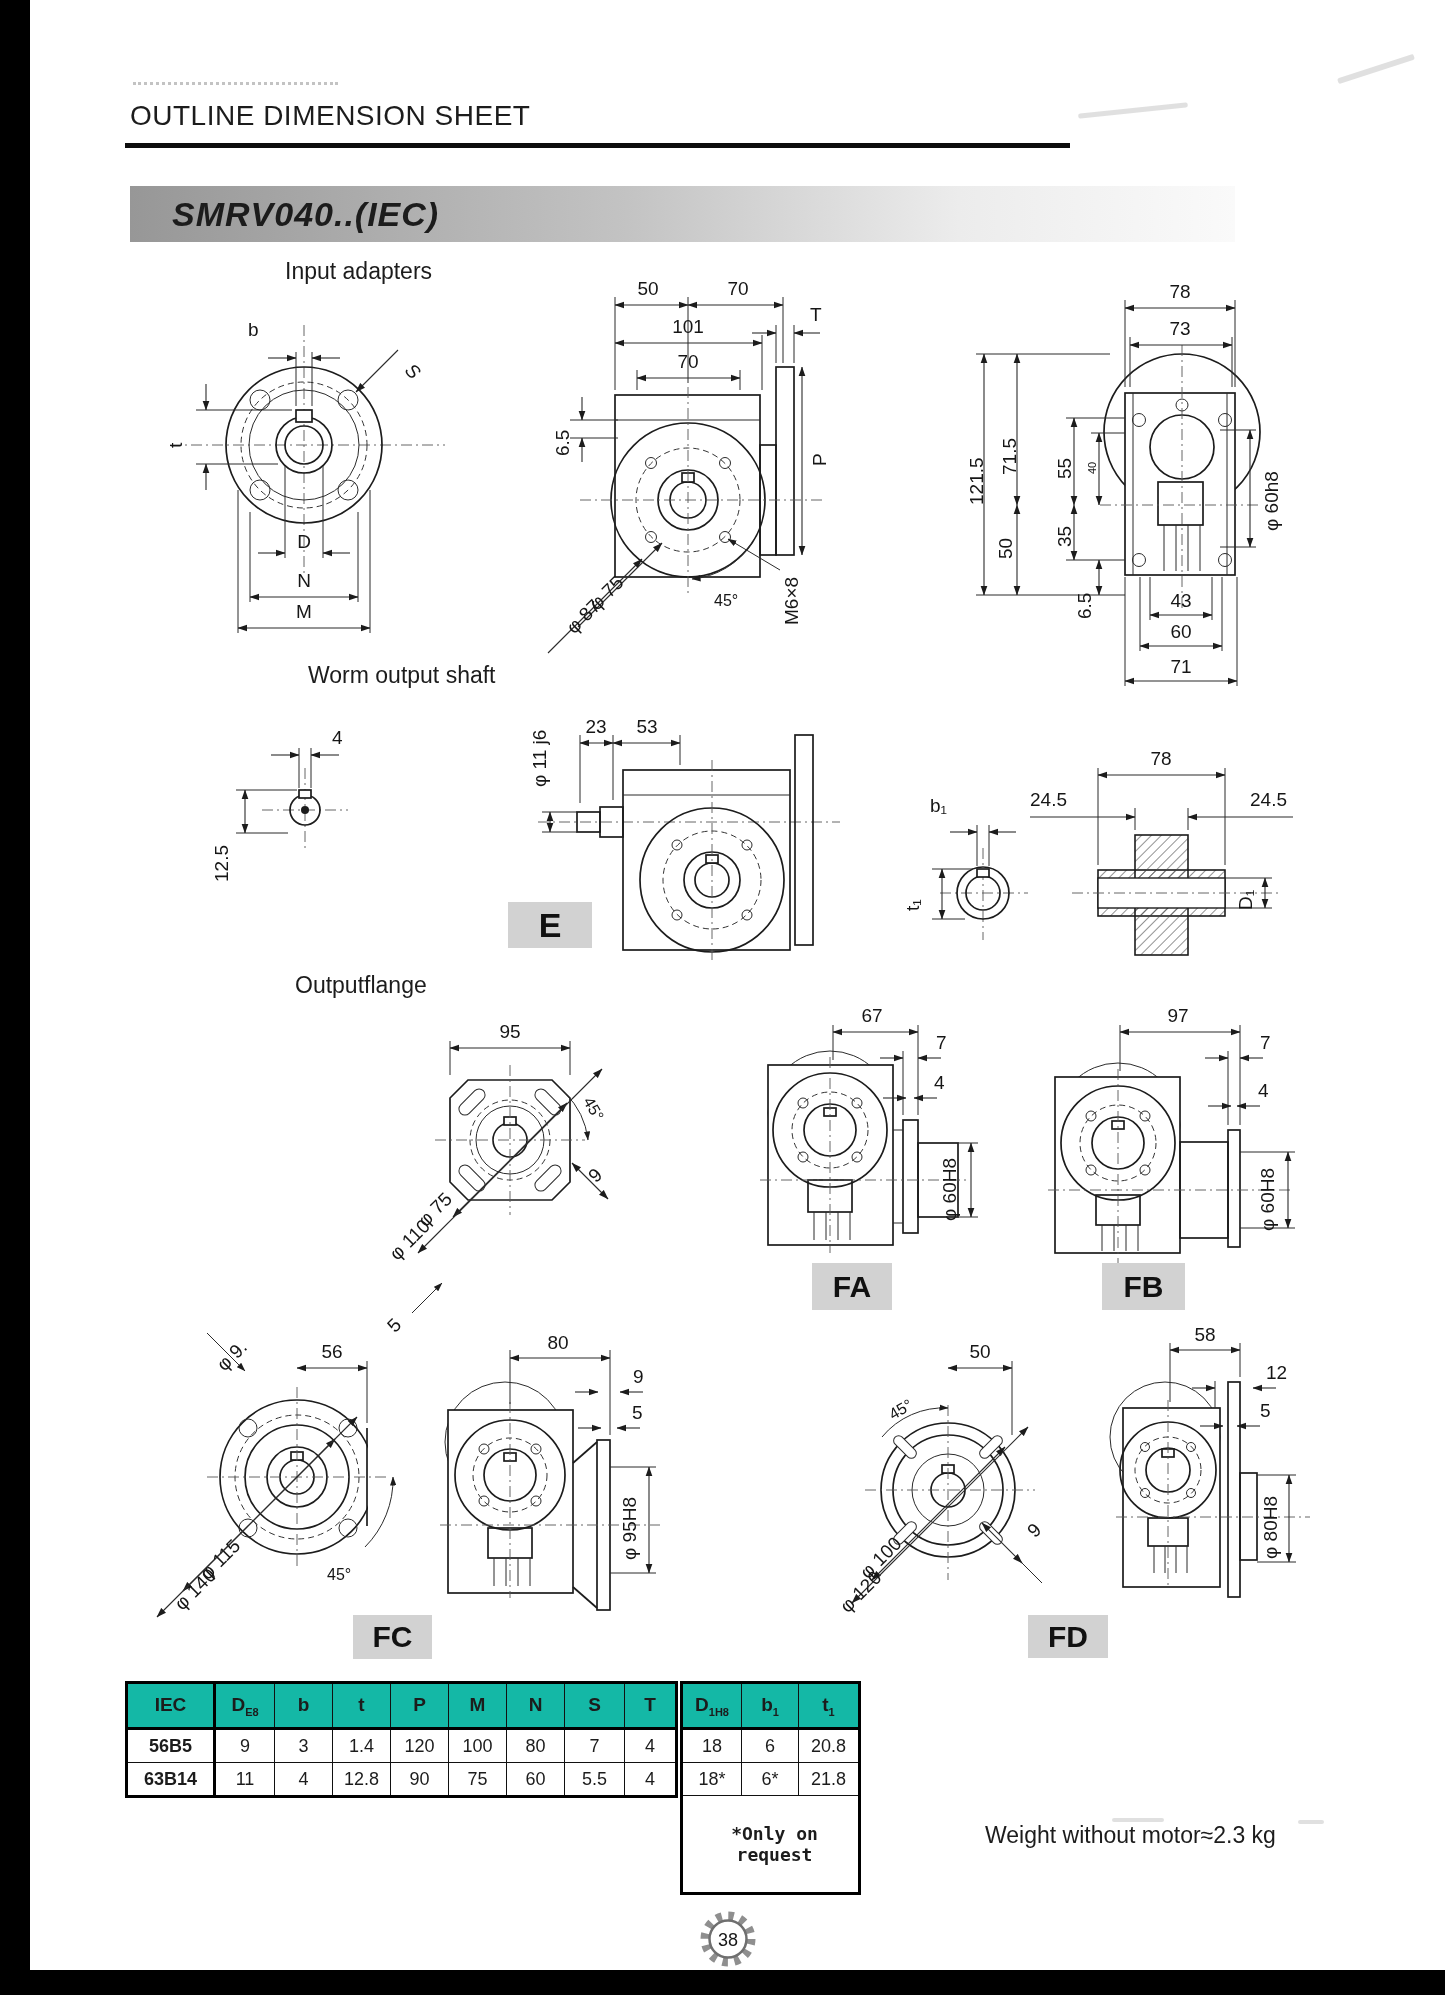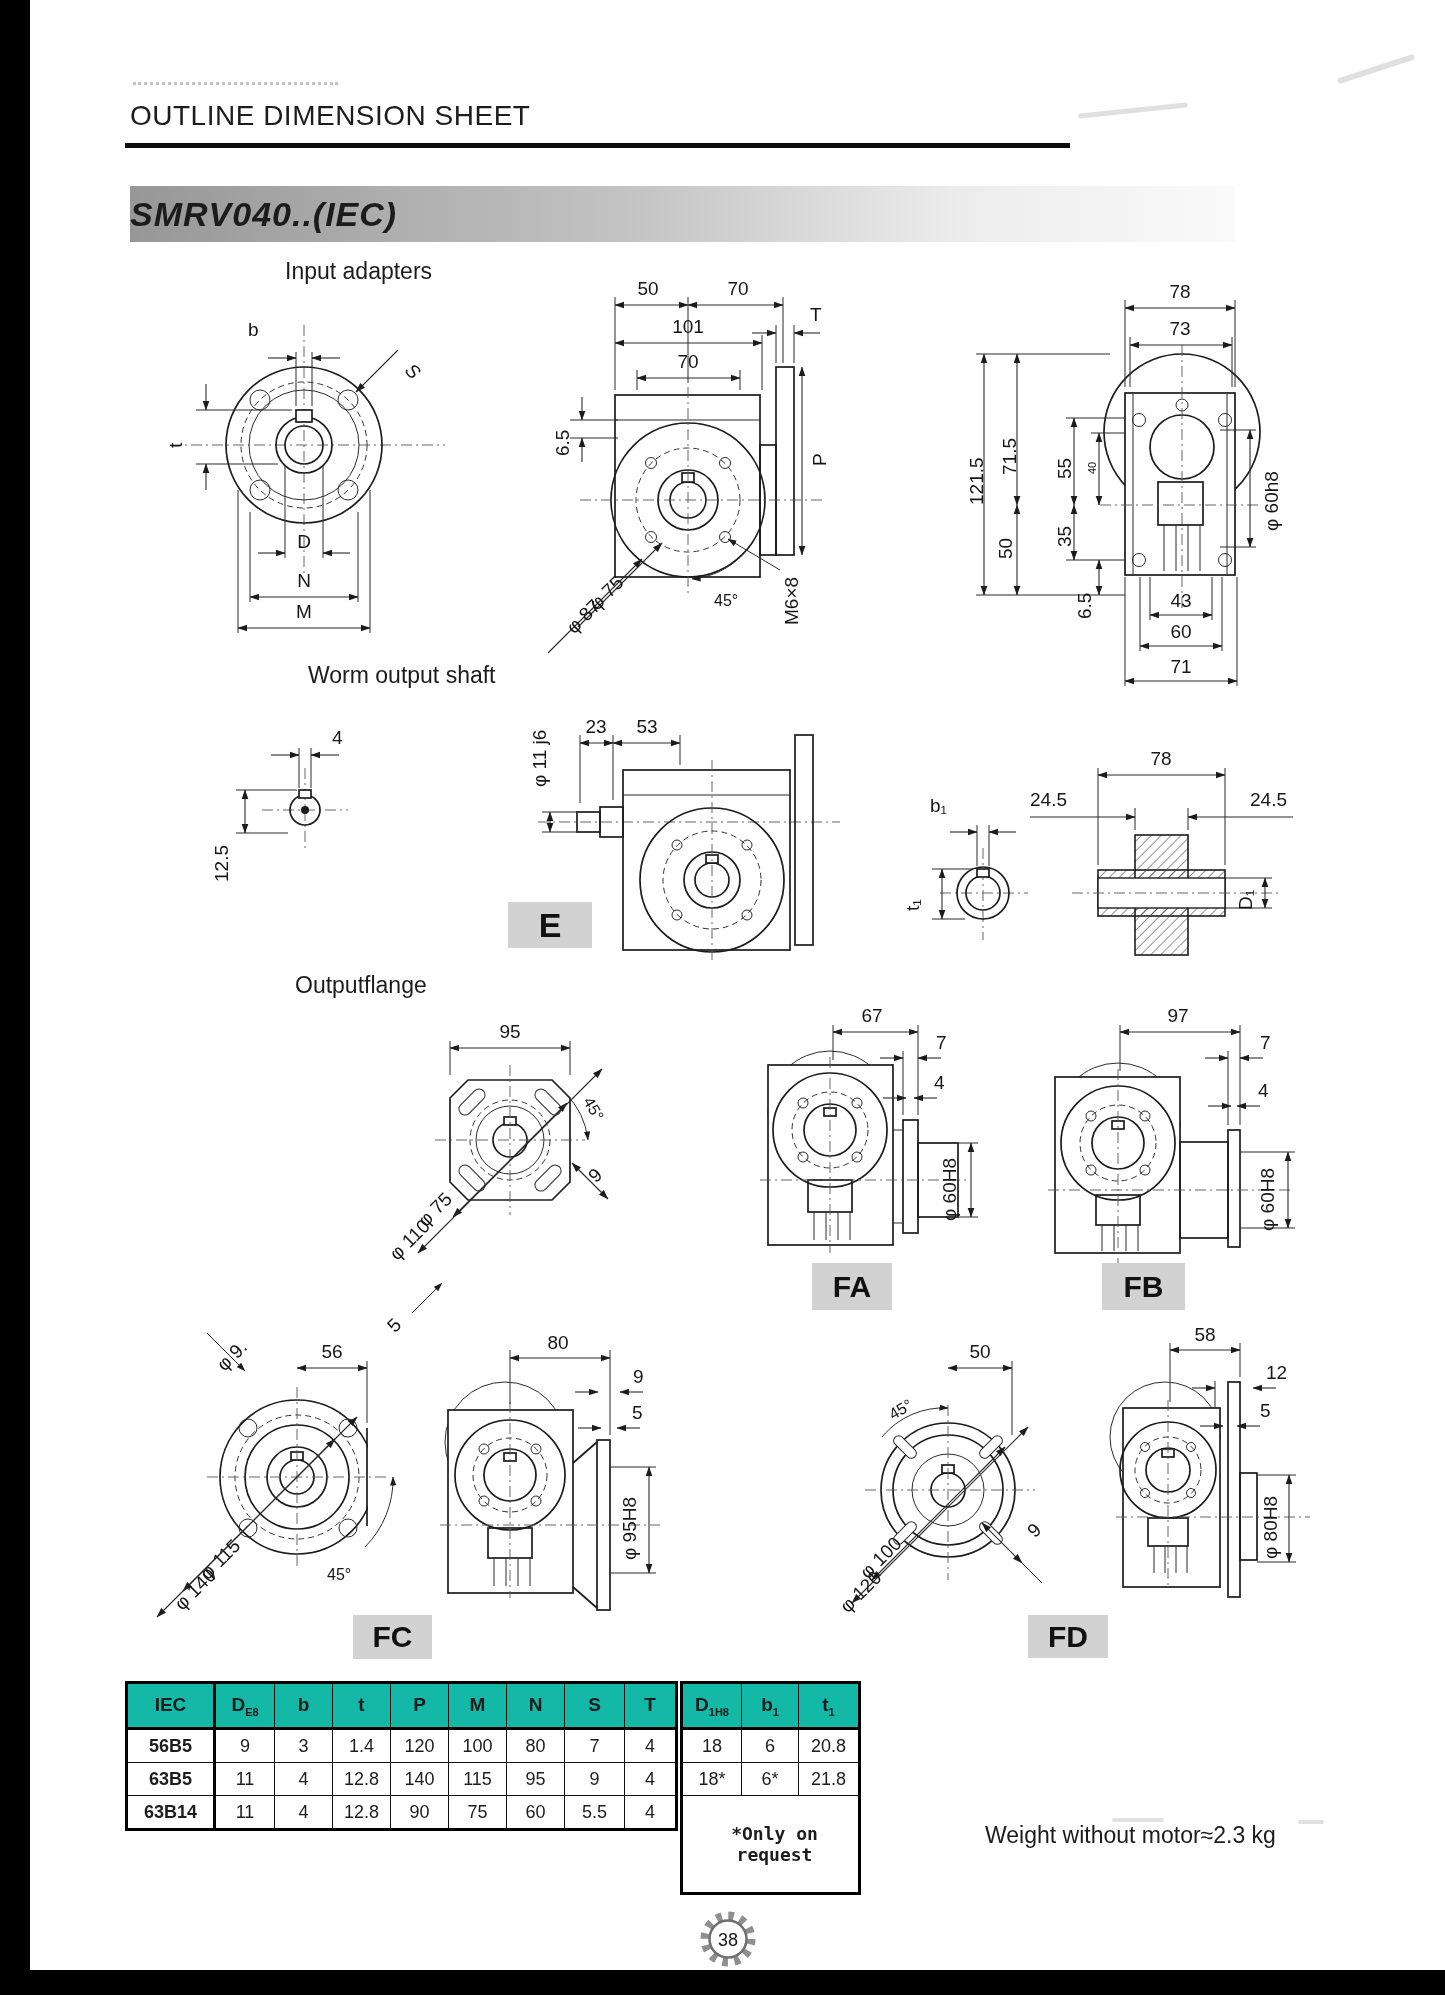--- a/index.html
+++ b/index.html
@@ -5,21 +5,21 @@
   html,body{margin:0;padding:0}
   body{width:1445px;height:1995px;position:relative;background:#fff;
        font-family:"Liberation Sans",sans-serif;color:#1c1c1c;overflow:hidden}
   .abs{position:absolute}
   .bar-black{background:#000}
   .header-title{left:130px;top:100px;font-size:28px;letter-spacing:.5px}
   .header-rule{left:125px;top:143px;width:945px;height:5px;background:#0d0d0d}
   .model-bar{left:130px;top:186px;width:1105px;height:56px;
     background:linear-gradient(90deg,#979797 0%,#c3c3c3 45%,#ececec 75%,#fafafa 100%);
     display:flex;align-items:center}
-  .model-text{font-size:34px;font-weight:bold;font-style:italic;letter-spacing:1px}
+  .model-text{margin-left:42px;font-size:34px;font-weight:bold;font-style:italic;letter-spacing:1px}
   .sec-h{font-size:23px}
   .badge{position:absolute;background:#d2d2d2;display:flex;align-items:center;justify-content:center;
          font-size:30px;font-weight:bold;color:#111}
   svg{position:absolute;overflow:visible}
   svg text{font-family:"Liberation Sans",sans-serif;fill:#161616}
   .t{font-size:19px}.ts{font-size:16px}.tt{font-size:11px}
   .ln{stroke:#1c1c1c;stroke-width:1.7;fill:none}
   .thin{stroke:#2b2b2b;stroke-width:1;fill:none}
   .dim{stroke:#2b2b2b;stroke-width:1.1;fill:none}
   .cl{stroke:#555;stroke-width:.9;fill:none;stroke-dasharray:11 4 2 4}
@@ -708,31 +708,20 @@
       <td>9</td>
         <td>3</td>
       <td>1.4</td>
         <td>120</td>
       <td>100</td>
         <td>80</td>
       <td>7</td>
         <td>4</td>
     </tr>
     <tr>
-      <td class="thick-r iec">63B5</td>
-      <td>11</td>
-        <td>4</td>
-      <td>12.8</td>
-        <td>140</td>
-      <td>115</td>
-        <td>95</td>
-      <td>9</td>
-        <td>4</td>
-    </tr>
-    <tr>
       <td class="thick-r iec">63B14</td>
       <td>11</td>
         <td>4</td>
       <td>12.8</td>
         <td>90</td>
       <td>75</td>
         <td>60</td>
       <td>5.5</td>
         <td>4</td>
     </tr>

